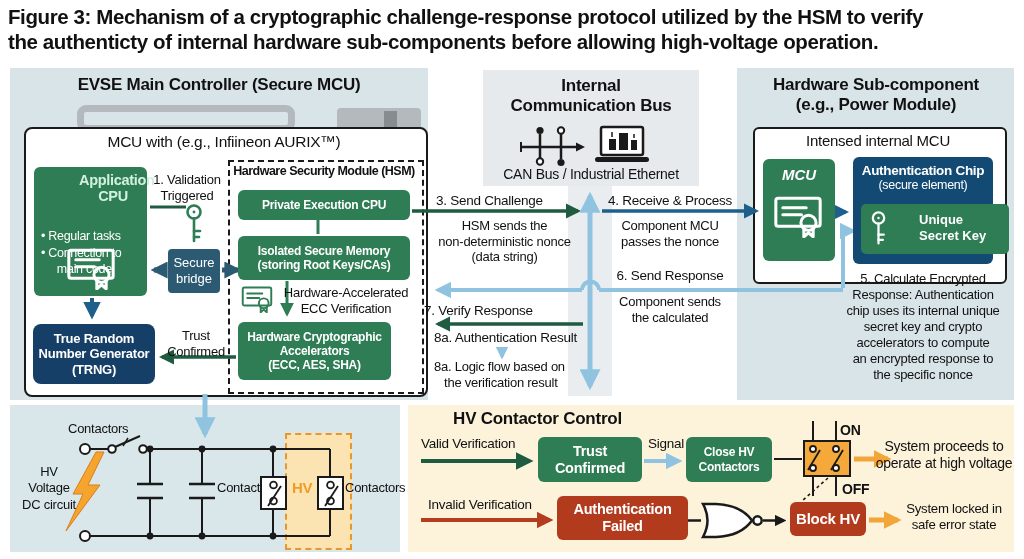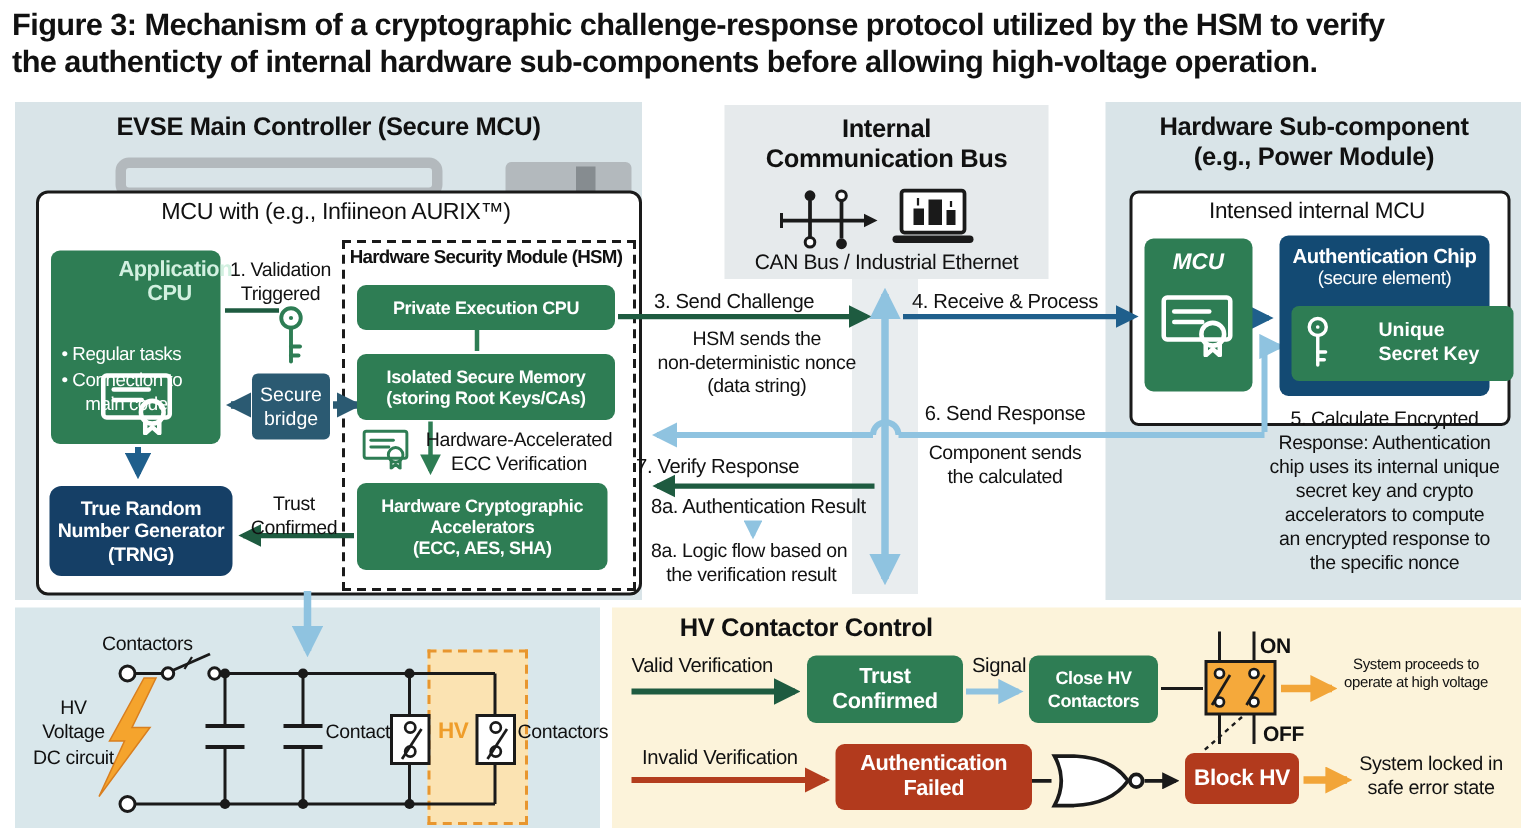--- a/index.html
+++ b/index.html
@@ -59,21 +59,21 @@
 Triggered</div>
 
   <div class="abs" style="left:228px;top:160px;width:192px;height:230px;border:2px dashed #1a1a1a;z-index:4;"></div>
   <div class="lbl b c" style="left:230px;top:164px;width:188px;font-size:12.5px;letter-spacing:-0.5px;">Hardware Security Module (HSM)</div>
 
   <div class="gbox" style="left:238px;top:190px;width:172px;height:30px;">Private Execution CPU</div>
   <div class="gbox pre" style="left:238px;top:236px;width:172px;height:44px;">Isolated Secure Memory
 (storing Root Keys/CAs)</div>
   <div class="lbl c pre" style="left:276px;top:285px;width:140px;">Hardware-Accelerated
 ECC Verification</div>
-  <div class="gbox pre" style="left:238px;top:322px;width:167px;height:58px;">Hardware Cryptographic
+  <div class="gbox pre" style="left:238px;top:322px;width:153px;height:58px;">Hardware Cryptographic
 Accelerators
 (ECC, AES, SHA)</div>
 
   <div class="abs c pre" style="left:168px;top:249px;width:52px;height:44px;background:#2b5a72;color:#fff;border-radius:4px;
               font-size:13px;font-weight:normal;line-height:1.25;z-index:10;display:flex;align-items:center;justify-content:center;">Secure
 bridge</div>
   <div class="nbox pre" style="left:33px;top:324px;width:122px;height:60px;">True Random
 Number Generator
 (TRNG)</div>
   <div class="lbl c pre" style="left:158px;top:328px;width:76px;">Trust
@@ -104,20 +104,22 @@
 secret key and crypto
 accelerators to compute
 an encrypted response to
 the specific nonce</div>
 
   <div class="lbl" style="left:436px;top:193px;width:130px;font-size:13.5px;">3. Send Challenge</div>
   <div class="lbl c pre" style="left:432px;top:218px;width:145px;">HSM sends the
 non-deterministic nonce
 (data string)</div>
   <div class="lbl c" style="left:600px;top:193px;width:140px;font-size:13.5px;">4. Receive &amp; Process</div>
+  <div class="lbl c pre" style="left:600px;top:218px;width:140px;">Component MCU
+passes the nonce</div>
   <div class="lbl c" style="left:610px;top:268px;width:120px;font-size:13.5px;">6. Send Response</div>
   <div class="lbl c pre" style="left:605px;top:294px;width:130px;">Component sends
 the calculated</div>
   <div class="lbl" style="left:424px;top:303px;width:130px;font-size:13.5px;">7. Verify Response</div>
   <div class="lbl" style="left:434px;top:330px;width:155px;font-size:13.5px;">8a. Authentication Result</div>
   <div class="lbl pre" style="left:434px;top:359px;width:160px;">8a. Logic flow based on
 &nbsp;&nbsp;&nbsp;the verification result</div>
 
   <div class="lbl" style="left:68px;top:421px;width:100px;">Contactors</div>
   <div class="lbl c pre" style="left:14px;top:464px;width:70px;line-height:1.25;">HV
@@ -130,21 +132,21 @@
 
   <div class="lbl b c" style="left:430px;top:409px;width:215px;font-size:17px;">HV Contactor Control</div>
   <div class="lbl" style="left:421px;top:436px;width:115px;font-size:13.5px;">Valid Verification</div>
   <div class="gbox pre" style="left:538px;top:437px;width:104px;height:45px;font-size:14.5px;">Trust
 Confirmed</div>
   <div class="lbl c" style="left:644px;top:436px;width:44px;font-size:13.5px;">Signal</div>
   <div class="gbox pre" style="left:686px;top:437px;width:86px;height:45px;">Close HV
 Contactors</div>
   <div class="lbl b" style="left:840px;top:422px;width:34px;font-size:14px;">ON</div>
   <div class="lbl b" style="left:842px;top:481px;width:42px;font-size:14px;">OFF</div>
-  <div class="lbl c pre" style="left:874px;top:438px;width:140px;font-size:10px;">System proceeds to
+  <div class="lbl c pre" style="left:874px;top:438px;width:140px;font-size:14px;">System proceeds to
 operate at high voltage</div>
   <div class="lbl" style="left:428px;top:497px;width:120px;font-size:13.5px;">Invalid Verification</div>
   <div class="rbox pre" style="left:557px;top:496px;width:131px;height:44px;font-size:14.5px;">Authentication
 Failed</div>
   <div class="rbox" style="left:790px;top:502px;width:76px;height:34px;font-size:15px;">Block HV</div>
   <div class="lbl c pre" style="left:894px;top:501px;width:120px;font-size:13.2px;">System locked in
 safe error state</div>
 
   <svg class="abs" style="left:0;top:0;z-index:5;pointer-events:none;" width="1024" height="559" viewBox="0 0 1024 559">
     <defs>

